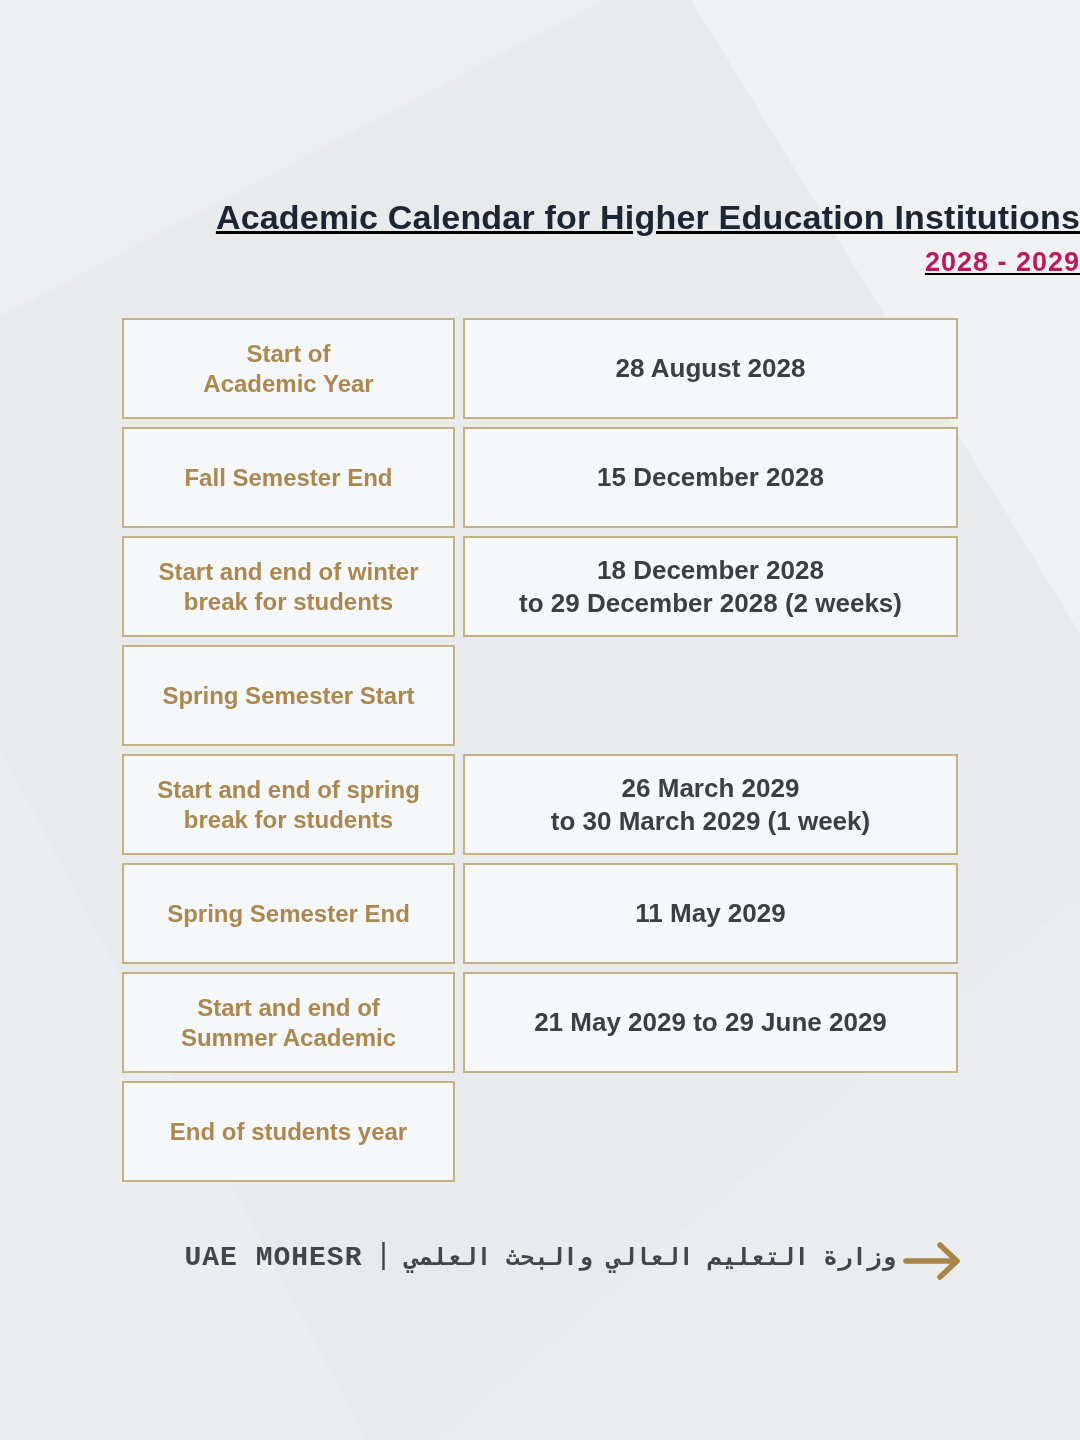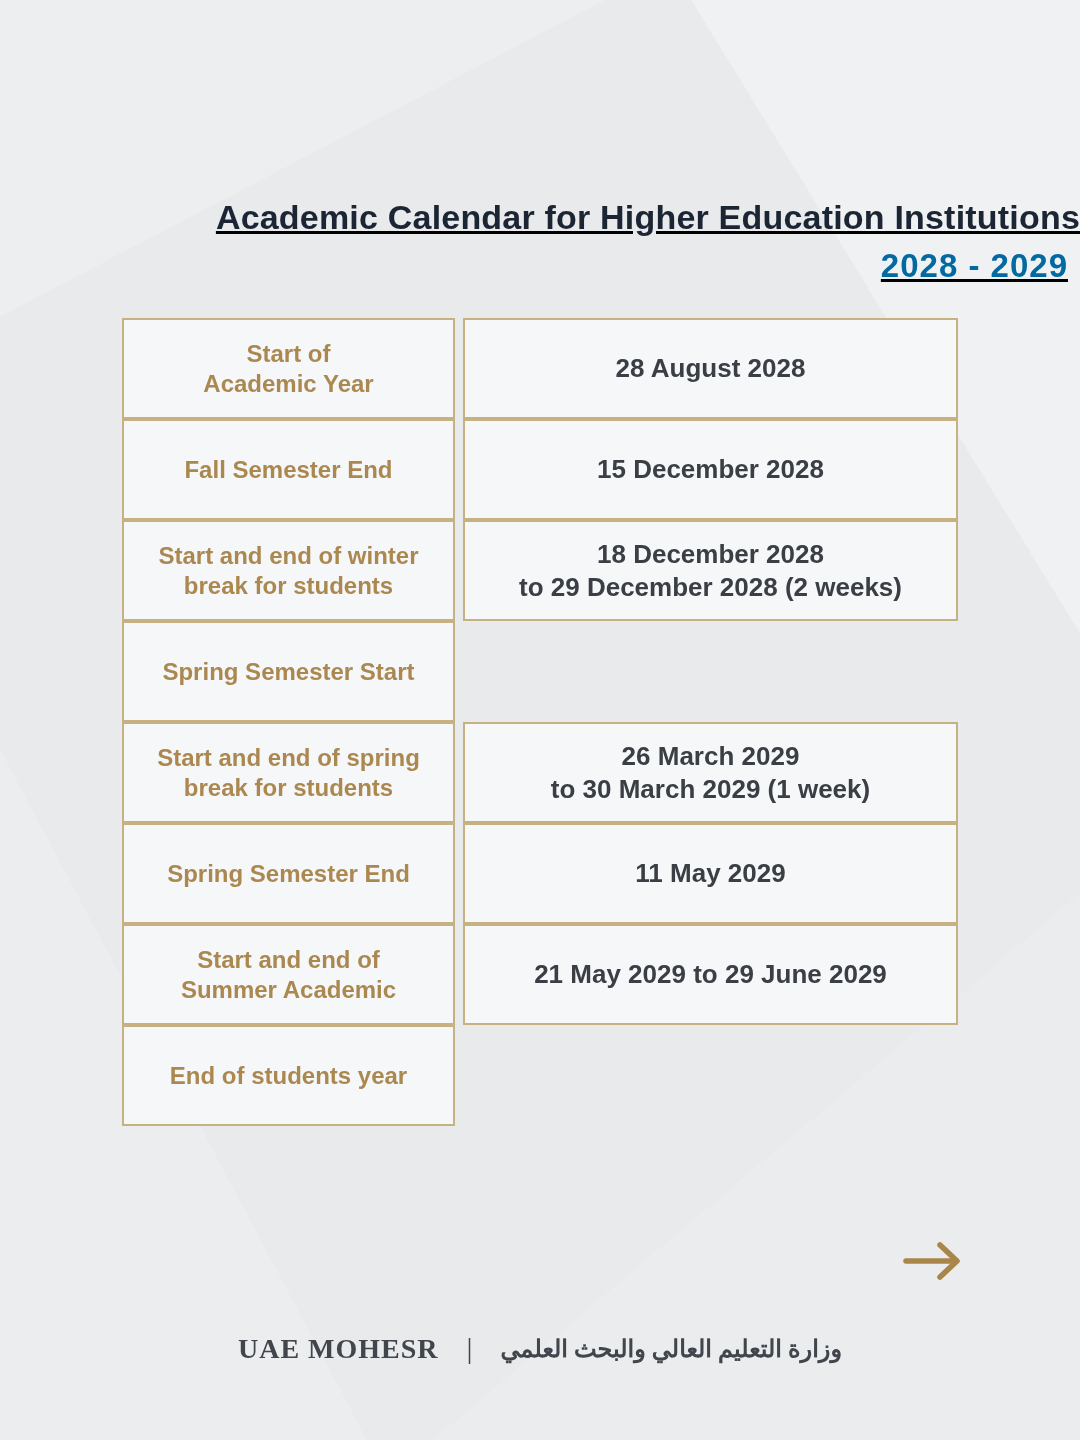--- a/index.html
+++ b/index.html
@@ -21,28 +21,28 @@
     position: absolute; top: 198px; left: 0; width: 100%;
     text-align: right;
     text-decoration: underline;
   }
   h1.page-title {
     margin: 0;
     font-size: 34px; font-weight: 700;
     color: #1b2534; letter-spacing: .2px;
   }
   h2.page-subtitle {
-    margin: 10px 12px 0 0;
-    font-size: 33px; font-weight: 700;
-    color: #0369a1; letter-spacing: 1px;
+    margin: 10px 0 0 0;
+    font-size: 27px; font-weight: 700;
+    color: #be185d; letter-spacing: 1px;
   }
 
   .calendar-table {
     position: absolute; top: 318px; left: 122px; width: 836px;
-    display: flex; flex-direction: column; 
+    display: flex; flex-direction: column; gap: 8px;
   }
   .cal-row {
     display: grid; grid-template-columns: 333px 1fr; gap: 8px;
     height: 101px;
   }
   .cell {
     background: #f6f7f8;
     border: 2px solid #c5b182;
     display: flex; align-items: center; justify-content: center;
     text-align: center;
@@ -57,24 +57,24 @@
   }
 
   .next-arrow {
     position: absolute; top: 1238px; right: 116px;
     width: 62px; height: 46px;
     display: flex; align-items: center; justify-content: center;
     cursor: pointer;
   }
 
   .footer-logo {
-    position: absolute; top: 1332px; left: 0; width: 100%;
-    display: flex; align-items: center; justify-content: center; gap: 28px;
+    position: absolute; top: 1240px; left: 0; width: 100%;
+    display: flex; align-items: center; justify-content: center; gap: 12px;
     color: #41464d;
-    font-family: Liberation Serif, serif;
+    font-family: Liberation Mono, monospace;
   }
   .footer-logo .en { font-size: 28px; font-weight: 600; letter-spacing: 1px; }
   .footer-logo .divider { font-size: 30px; font-weight: 400; color: #41464d; transform: translateY(-1px); }
   .footer-logo .ar { font-size: 24px; font-weight: 700; direction: rtl; }
 </style>
 </head>
 <body>
 
 <div class="bg-shape s1"></div>
 <div class="bg-shape s2"></div>

